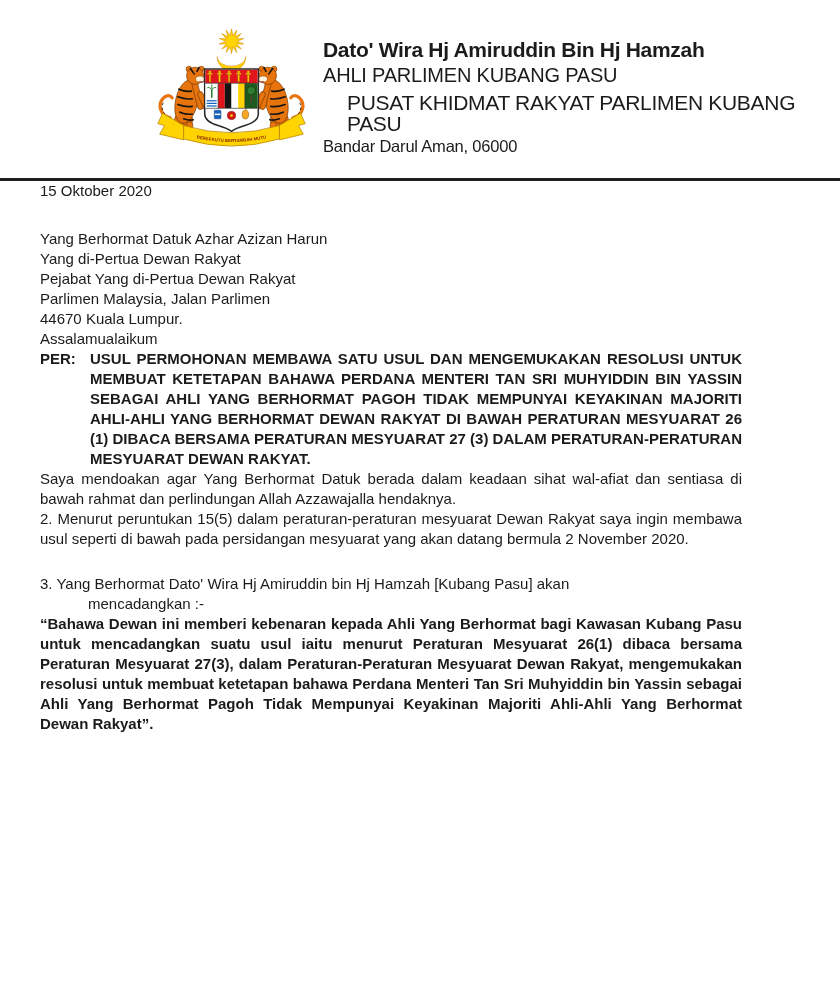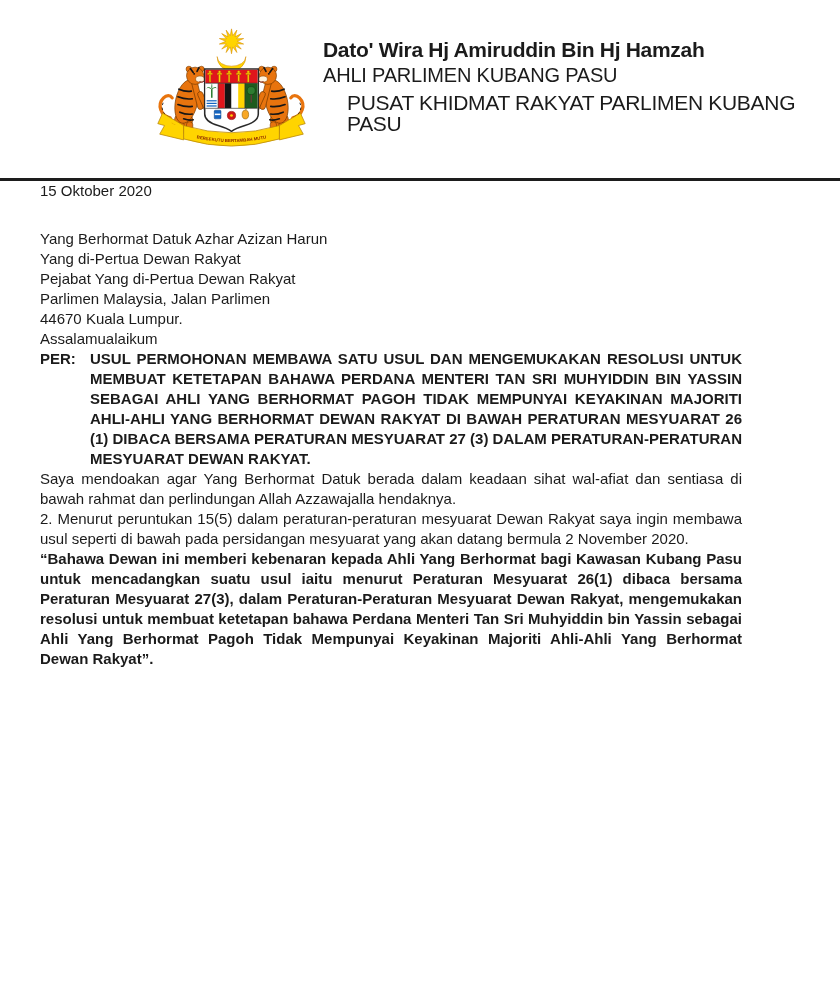--- a/index.html
+++ b/index.html
@@ -127,20 +127,21 @@
         </text>
         <text x="17" y="102" font-size="3.2" fill="#8B2500" transform="rotate(27 17 102)">∙∙∙∙∙</text>
         <text x="136" y="100" font-size="3.2" fill="#8B2500" transform="rotate(-27 136 100)">∙∙∙∙∙</text>
       </g>
     </svg>
 
     <div class="lh-text">
       <div class="lh-name">Dato' Wira Hj Amiruddin Bin Hj Hamzah</div>
       <div class="lh-role">AHLI PARLIMEN KUBANG PASU</div>
       <div class="lh-office">PUSAT KHIDMAT RAKYAT PARLIMEN KUBANG PASU</div>
+      <div class="lh-addr">Bandar Darul Aman, 06000</div>
     </div>
   </header>
 
   <hr class="divider">
 
   <main class="content">
 
     <p class="date">15 Oktober 2020</p>
 
     <div class="recipient">
@@ -154,17 +155,21 @@
     <p class="salutation">Assalamualaikum</p>
 
     <div class="subject">
       <span class="subject-label">PER:</span>
       <span class="subject-text">USUL PERMOHONAN MEMBAWA SATU USUL DAN MENGEMUKAKAN RESOLUSI UNTUK MEMBUAT KETETAPAN BAHAWA PERDANA MENTERI TAN SRI MUHYIDDIN BIN YASSIN SEBAGAI AHLI YANG BERHORMAT PAGOH TIDAK MEMPUNYAI KEYAKINAN MAJORITI AHLI-AHLI YANG BERHORMAT DEWAN RAKYAT DI BAWAH PERATURAN MESYUARAT 26 (1) DIBACA BERSAMA PERATURAN MESYUARAT 27 (3) DALAM PERATURAN-PERATURAN MESYUARAT DEWAN RAKYAT.</span>
     </div>
 
     <p class="p-doa">Saya mendoakan agar Yang Berhormat Datuk berada dalam keadaan sihat wal-afiat dan sentiasa di bawah rahmat dan perlindungan Allah Azzawajalla hendaknya.</p>
     <p class="p-item2">2. Menurut peruntukan 15(5) dalam peraturan-peraturan mesyuarat Dewan Rakyat saya ingin membawa usul seperti di bawah pada persidangan mesyuarat yang akan datang bermula 2 November 2020.</p>
 
+    <div class="item3">
+      <div>3.  Yang Berhormat Dato' Wira Hj Amiruddin bin Hj Hamzah [Kubang Pasu] akan</div>
+      <div class="item3-line2">mencadangkan :-</div>
+    </div>
 
     <p class="motion">“Bahawa Dewan ini memberi kebenaran kepada Ahli Yang Berhormat bagi Kawasan Kubang Pasu untuk mencadangkan suatu usul iaitu menurut Peraturan Mesyuarat 26(1) dibaca bersama Peraturan Mesyuarat 27(3), dalam Peraturan-Peraturan Mesyuarat Dewan Rakyat, mengemukakan resolusi untuk membuat ketetapan bahawa Perdana Menteri Tan Sri Muhyiddin bin Yassin sebagai Ahli Yang Berhormat Pagoh Tidak Mempunyai Keyakinan Majoriti Ahli-Ahli Yang Berhormat Dewan Rakyat”.</p>
 
   </main>
 </div>
 
 </body></html>

